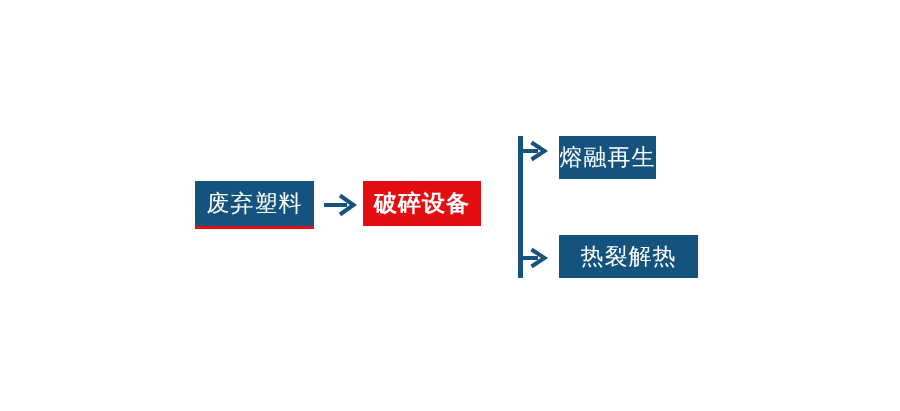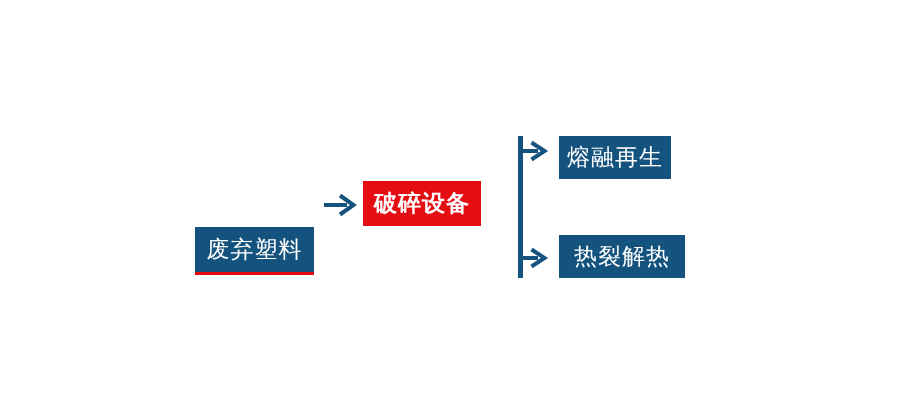--- a/index.html
+++ b/index.html
@@ -42,24 +42,24 @@
     color:var(--label-text);
     font-size:23px;
     font-weight:300;
     letter-spacing:1px;
     white-space:nowrap;
   }
   .node-blue{background:var(--node-blue);}
   .node-red{background:var(--node-red);font-weight:bold;}
   .red-underline{border-bottom:3px solid var(--node-red);}
   
-  #node-waste-plastic      {left:195px;top:181px;width:119px;height:48px;margin-top:46px;}
+  #node-waste-plastic      {left:195px;top:181px;width:119px;height:48px;}
   #node-crushing-equipment {left:363px;top:181px;width:118px;height:45px;}
-  #node-melt-regeneration  {left:559px;top:136px;width:112px;height:43px;}
-  #node-thermal-pyrolysis  {left:559px;top:235px;width:126px;height:43px;}
+  #node-melt-regeneration  {left:559px;top:136px;width:97px;height:43px;}
+  #node-thermal-pyrolysis  {left:559px;top:235px;width:139px;height:43px;}
 </style>
 </head>
 <body>
 
 <div class="canvas">
 
   <svg class="wires" viewBox="0 0 900 411" aria-hidden="true">
 
     <g>
       <line class="wire-stroke w4" x1="324" y1="205" x2="347" y2="205"></line>

